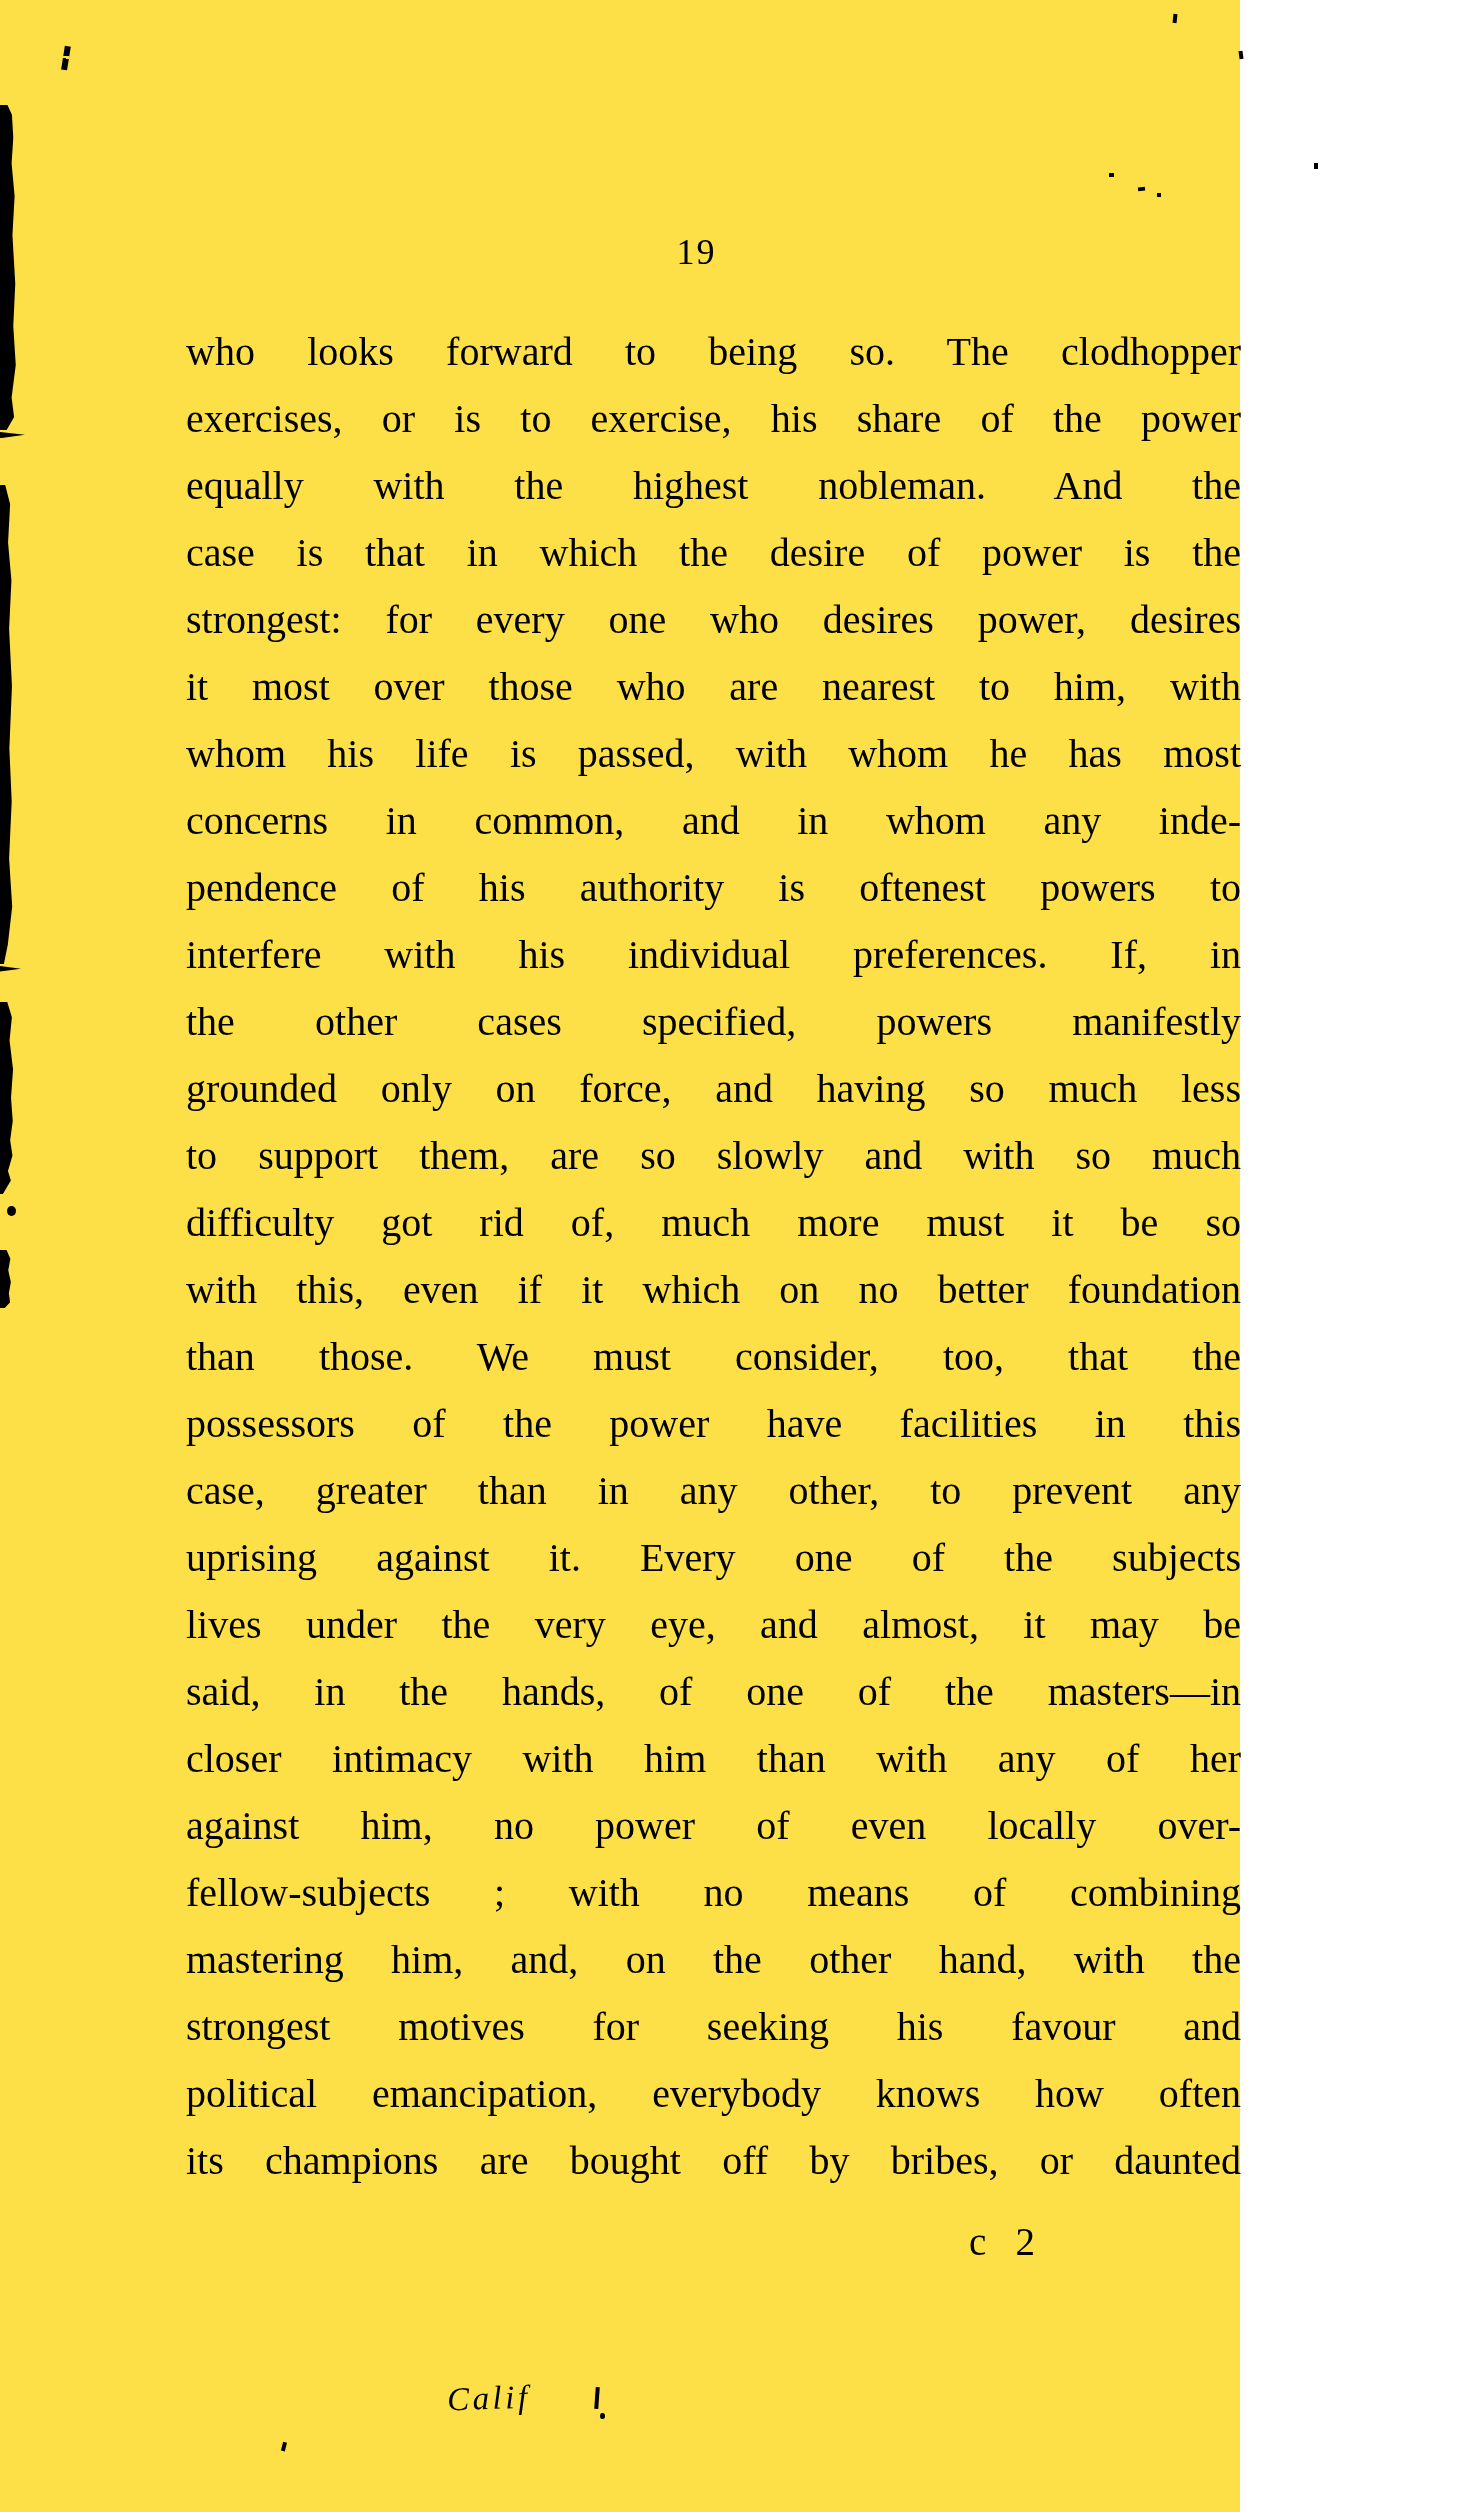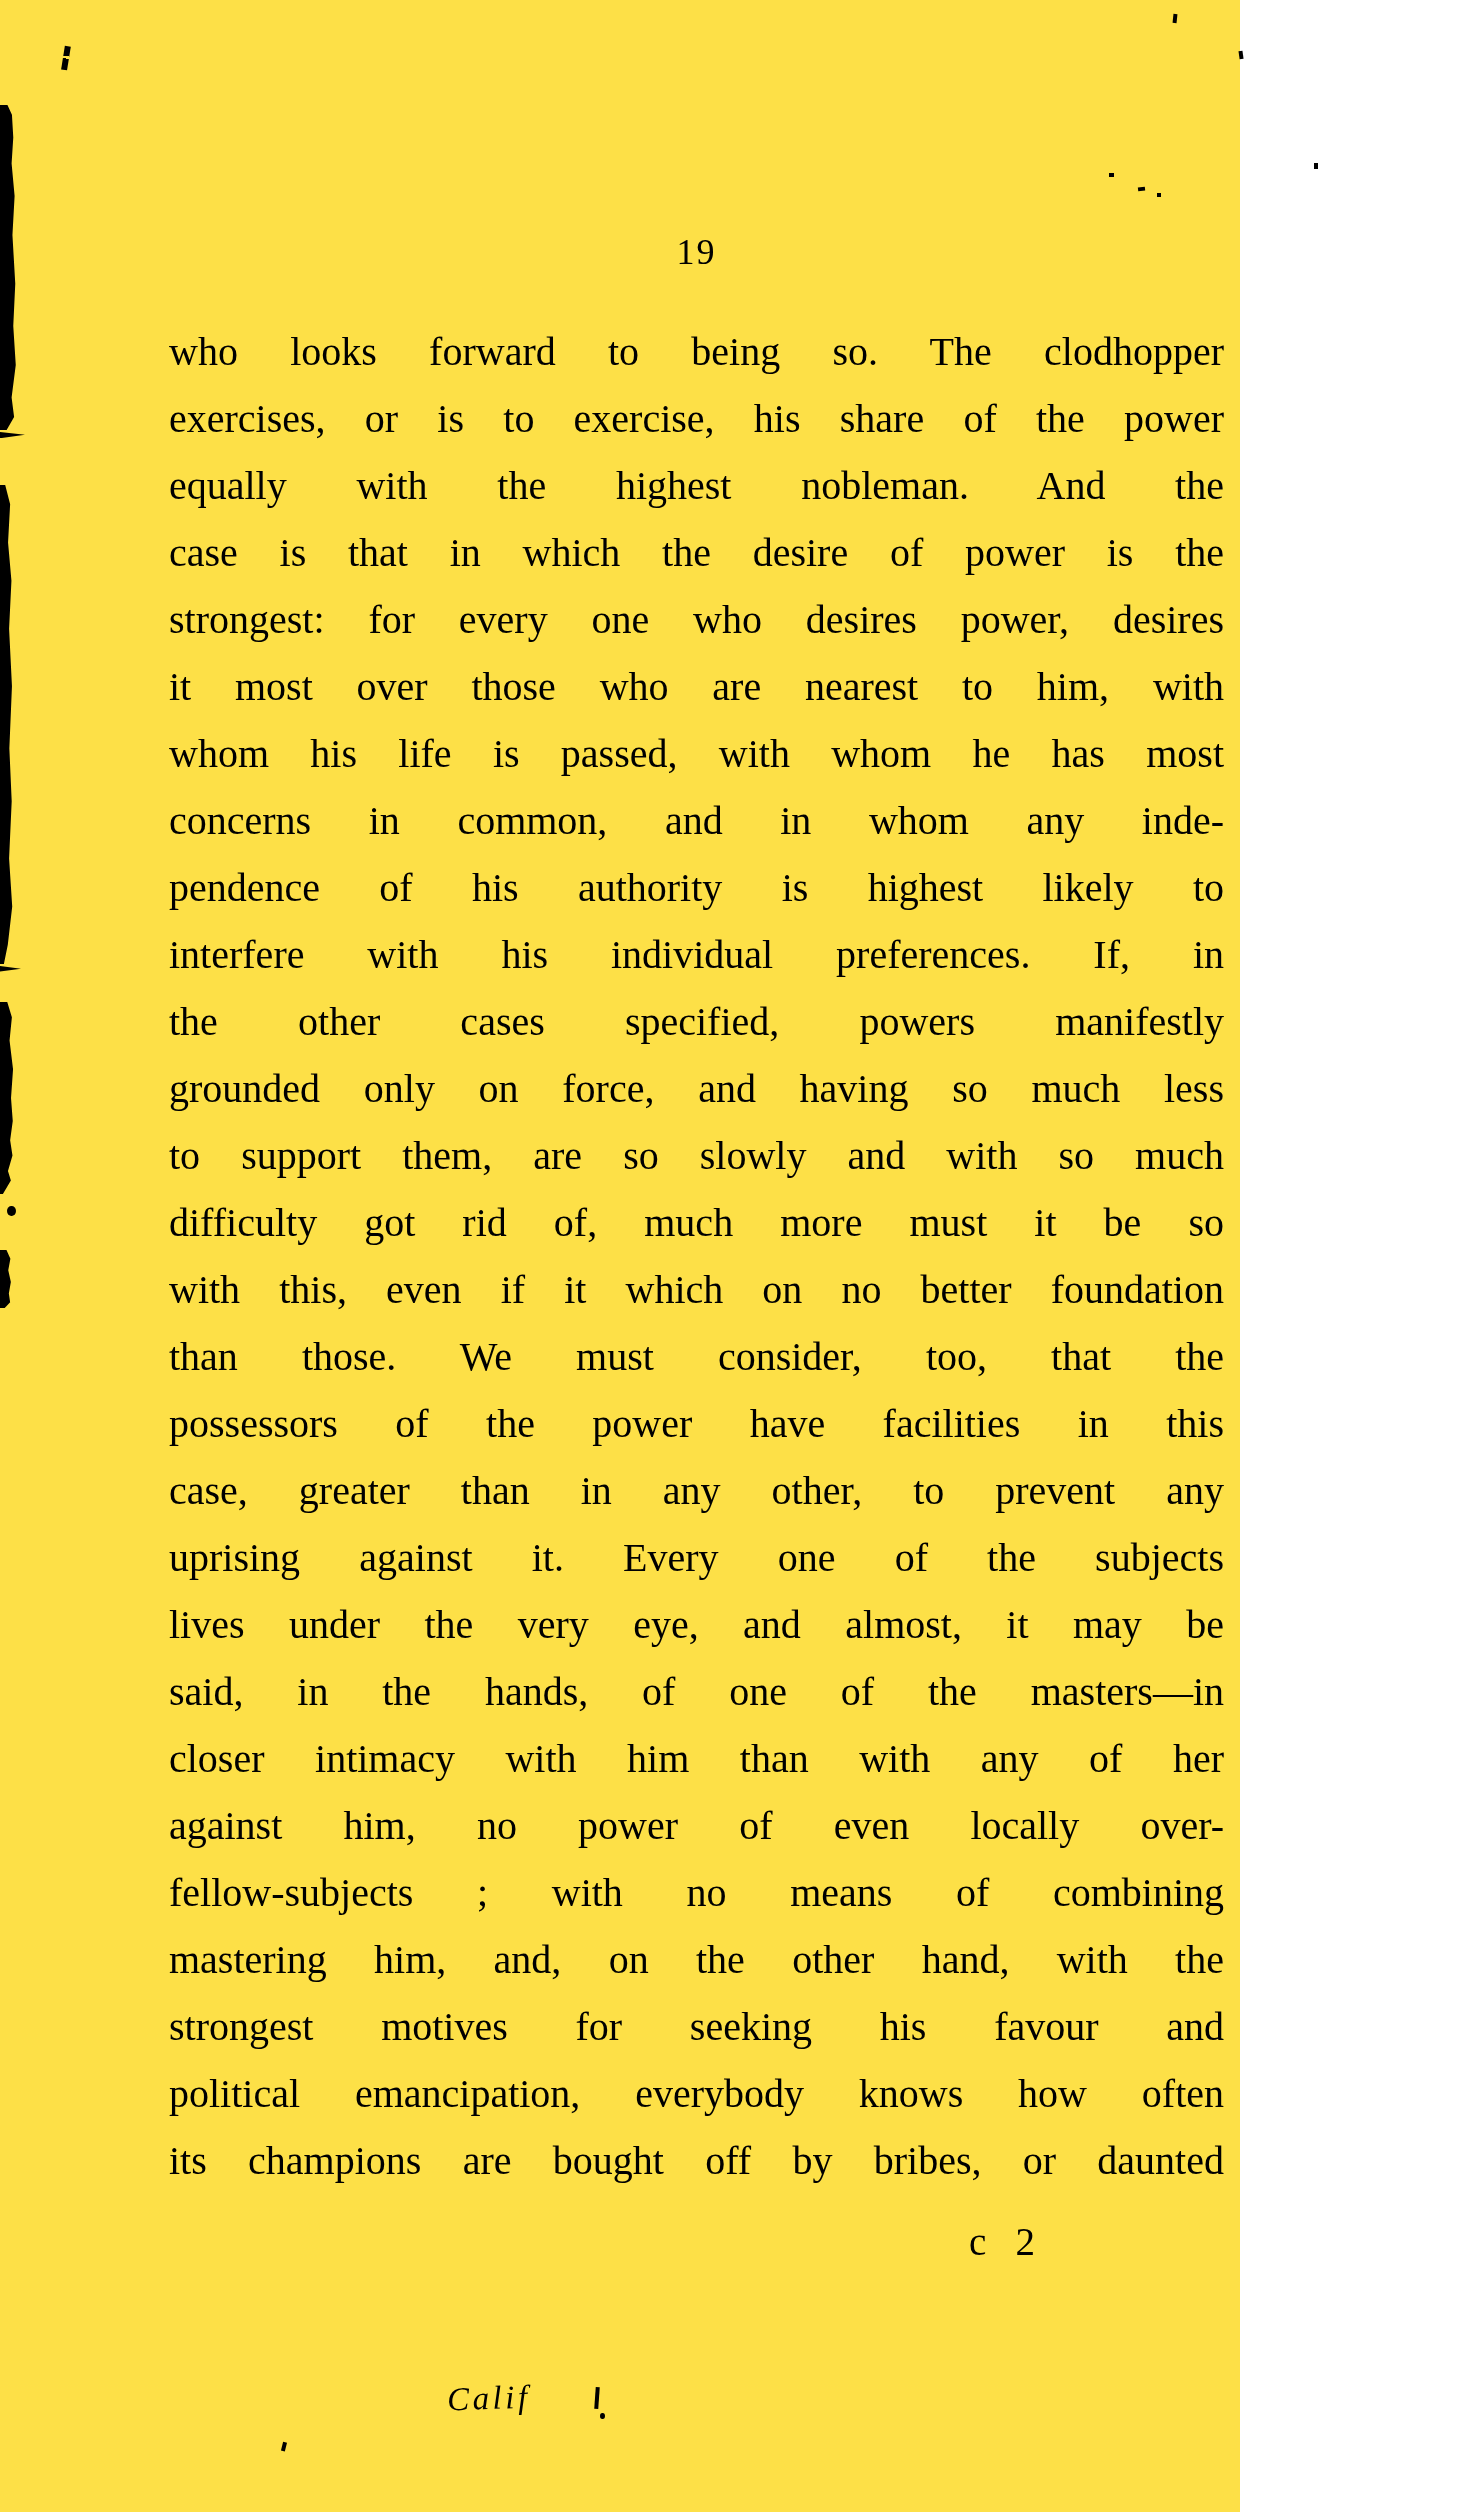--- a/index.html
+++ b/index.html
@@ -23,21 +23,21 @@
     top: 231px;
     left: 169px;
     width: 1055px;
     text-align: center;
     font-size: 36px;
     letter-spacing: 2.1px;
   }
   .text-block {
     position: absolute;
     top: 318px;
-    left: 169px;
+    left: 186px;
     width: 1055px;
   }
   .line {
     font-size: 40px;
     line-height: 67px;
     height: 67px;
     text-align: justify;
     text-align-last: justify;
     word-spacing: 1.4px;
   }
@@ -121,21 +121,21 @@
 
   <div class="text-block">
     <div class="line">who looks forward to being so.  The clodhopper</div>
     <div class="line">exercises, or is to exercise, his share of the power</div>
     <div class="line">equally with the highest nobleman.  And the</div>
     <div class="line">case is that in which the desire of power is the</div>
     <div class="line">strongest: for every one who desires power, desires</div>
     <div class="line">it most over those who are nearest to him, with</div>
     <div class="line">whom his life is passed, with whom he has most</div>
     <div class="line">concerns in common, and in whom any inde-</div>
-    <div class="line">pendence of his authority is highest likely to</div>
+    <div class="line">pendence of his authority is oftenest powers to</div>
     <div class="line">interfere with his individual preferences.  If, in</div>
     <div class="line">the other cases specified, powers manifestly</div>
     <div class="line">grounded only on force, and having so much less</div>
     <div class="line">to support them, are so slowly and with so much</div>
     <div class="line">difficulty got rid of, much more must it be so</div>
     <div class="line">with this, even if it which on no better foundation</div>
     <div class="line">than those.  We must consider, too, that the</div>
     <div class="line">possessors of the power have facilities in this</div>
     <div class="line">case, greater than in any other, to prevent any</div>
     <div class="line">uprising against it.  Every one of the subjects</div>

